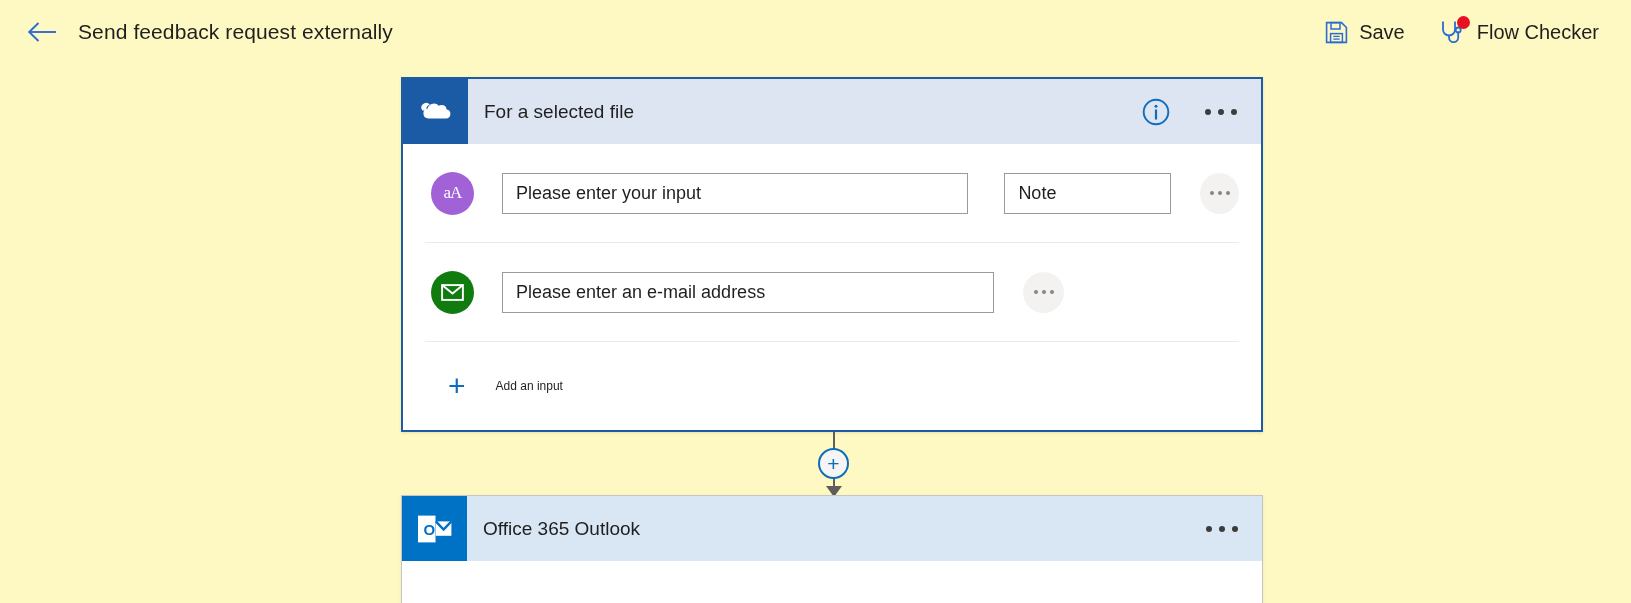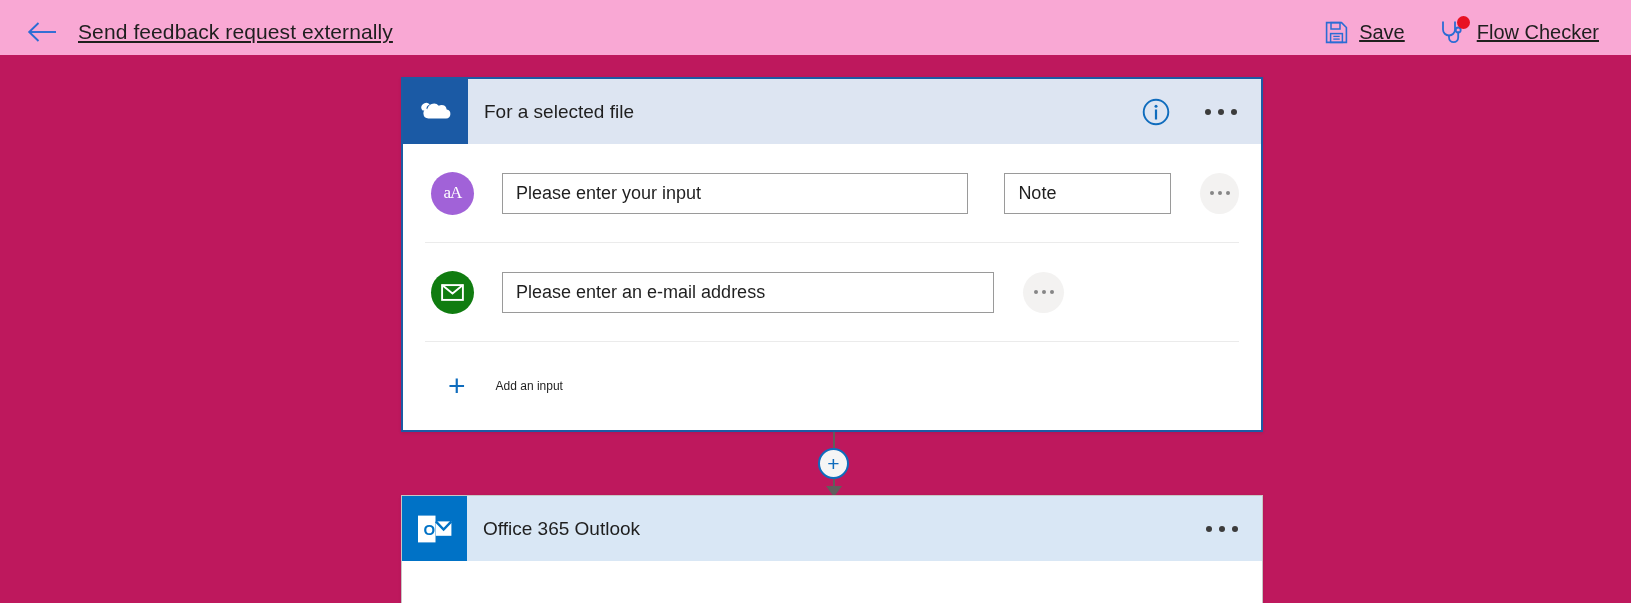--- a/index.html
+++ b/index.html
@@ -15,26 +15,25 @@
     color: #201f1e;
     -webkit-font-smoothing: antialiased;
   }
 
   
   .header {
     position: absolute;
     top: 0; left: 0;
     width: 1631px;
     height: 65px;
-    background: #f9a8d4;
+    background: #fef9c3;
     border-bottom: 1px solid #e6e6e6;
     display: flex;
     align-items: center;
     box-sizing: border-box;
-    text-decoration: underline;
   }
   .back-btn {
     width: 44px;
     height: 44px;
     margin-left: 20px;
     display: flex;
     align-items: center;
     justify-content: center;
     cursor: pointer;
   }
@@ -78,21 +77,21 @@
     top: 4px;
     left: 28px;
   }
 
   
   .canvas {
     position: absolute;
     top: 55px; left: 0;
     width: 1631px;
     height: 548px;
-    background: #be185d;
+    background: #fef9c3;
     overflow: hidden;
   }
 
   
   .card-trigger {
     position: absolute;
     left: 401px;
     top: 22px;
     width: 862px;
     height: 355px;

